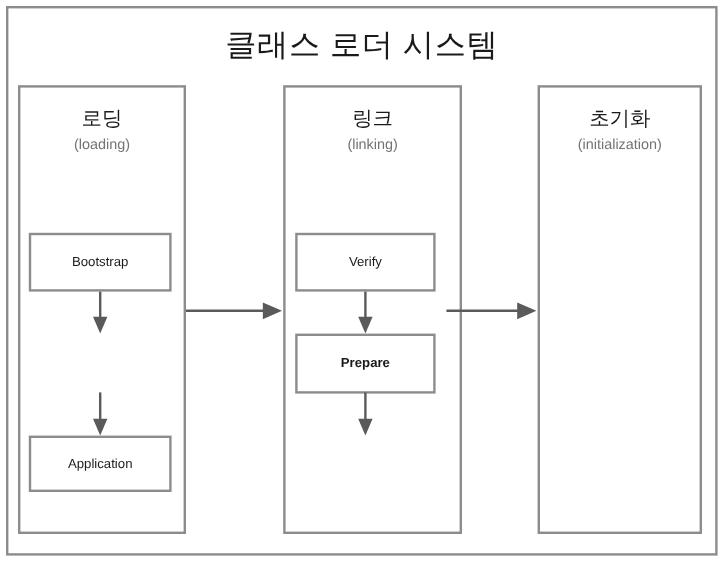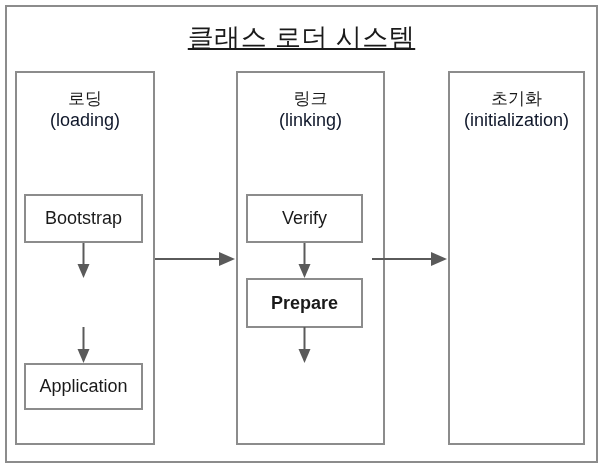--- a/index.html
+++ b/index.html
@@ -35,21 +35,20 @@
     position: absolute;
     left: 5px;
     top: 20px;
     width: 593px;
     text-align: center;
     font-size: 26px;
     line-height: 34px;
     color: #1a1a1a;
     letter-spacing: 0.5px;
     white-space: nowrap;
-    text-decoration: underline;
   }
 
   
   .phase-column {
     position: absolute;
     top: 71px;
     height: 374px;
     border: 2px solid #8c8c8c;
     box-sizing: border-box;
     background: #ffffff;
@@ -65,36 +64,36 @@
     width: 100%;
     text-align: center;
   }
   .phase-title-ko {
     font-size: 17px;
     line-height: 24px;
     color: #1a1a1a;
     white-space: nowrap;
   }
   .phase-title-en {
-    font-size: 18px;
+    font-size: 12px;
     line-height: 18px;
-    color: #0f172a;
+    color: #737373;
     white-space: nowrap;
   }
 
   
   .step-box {
     position: absolute;
     border: 2px solid #8c8c8c;
     box-sizing: border-box;
     background: #ffffff;
     display: flex;
     align-items: center;
     justify-content: center;
-    font-size: 18px;
+    font-size: 11px;
     color: #1a1a1a;
     white-space: nowrap;
   }
   
   .step-bootstrap   { left: 24px;  top: 194px; width: 119px; height: 49px; }
   .step-extension   { left: 24px;  top: 278px; width: 119px; height: 49px; }
   .step-application { left: 24px;  top: 363px; width: 119px; height: 47px; }
   
   .step-verify      { left: 246px; top: 194px; width: 117px; height: 49px; }
   .step-prepare     { left: 246px; top: 278px; width: 117px; height: 50px; font-weight: bold; }

